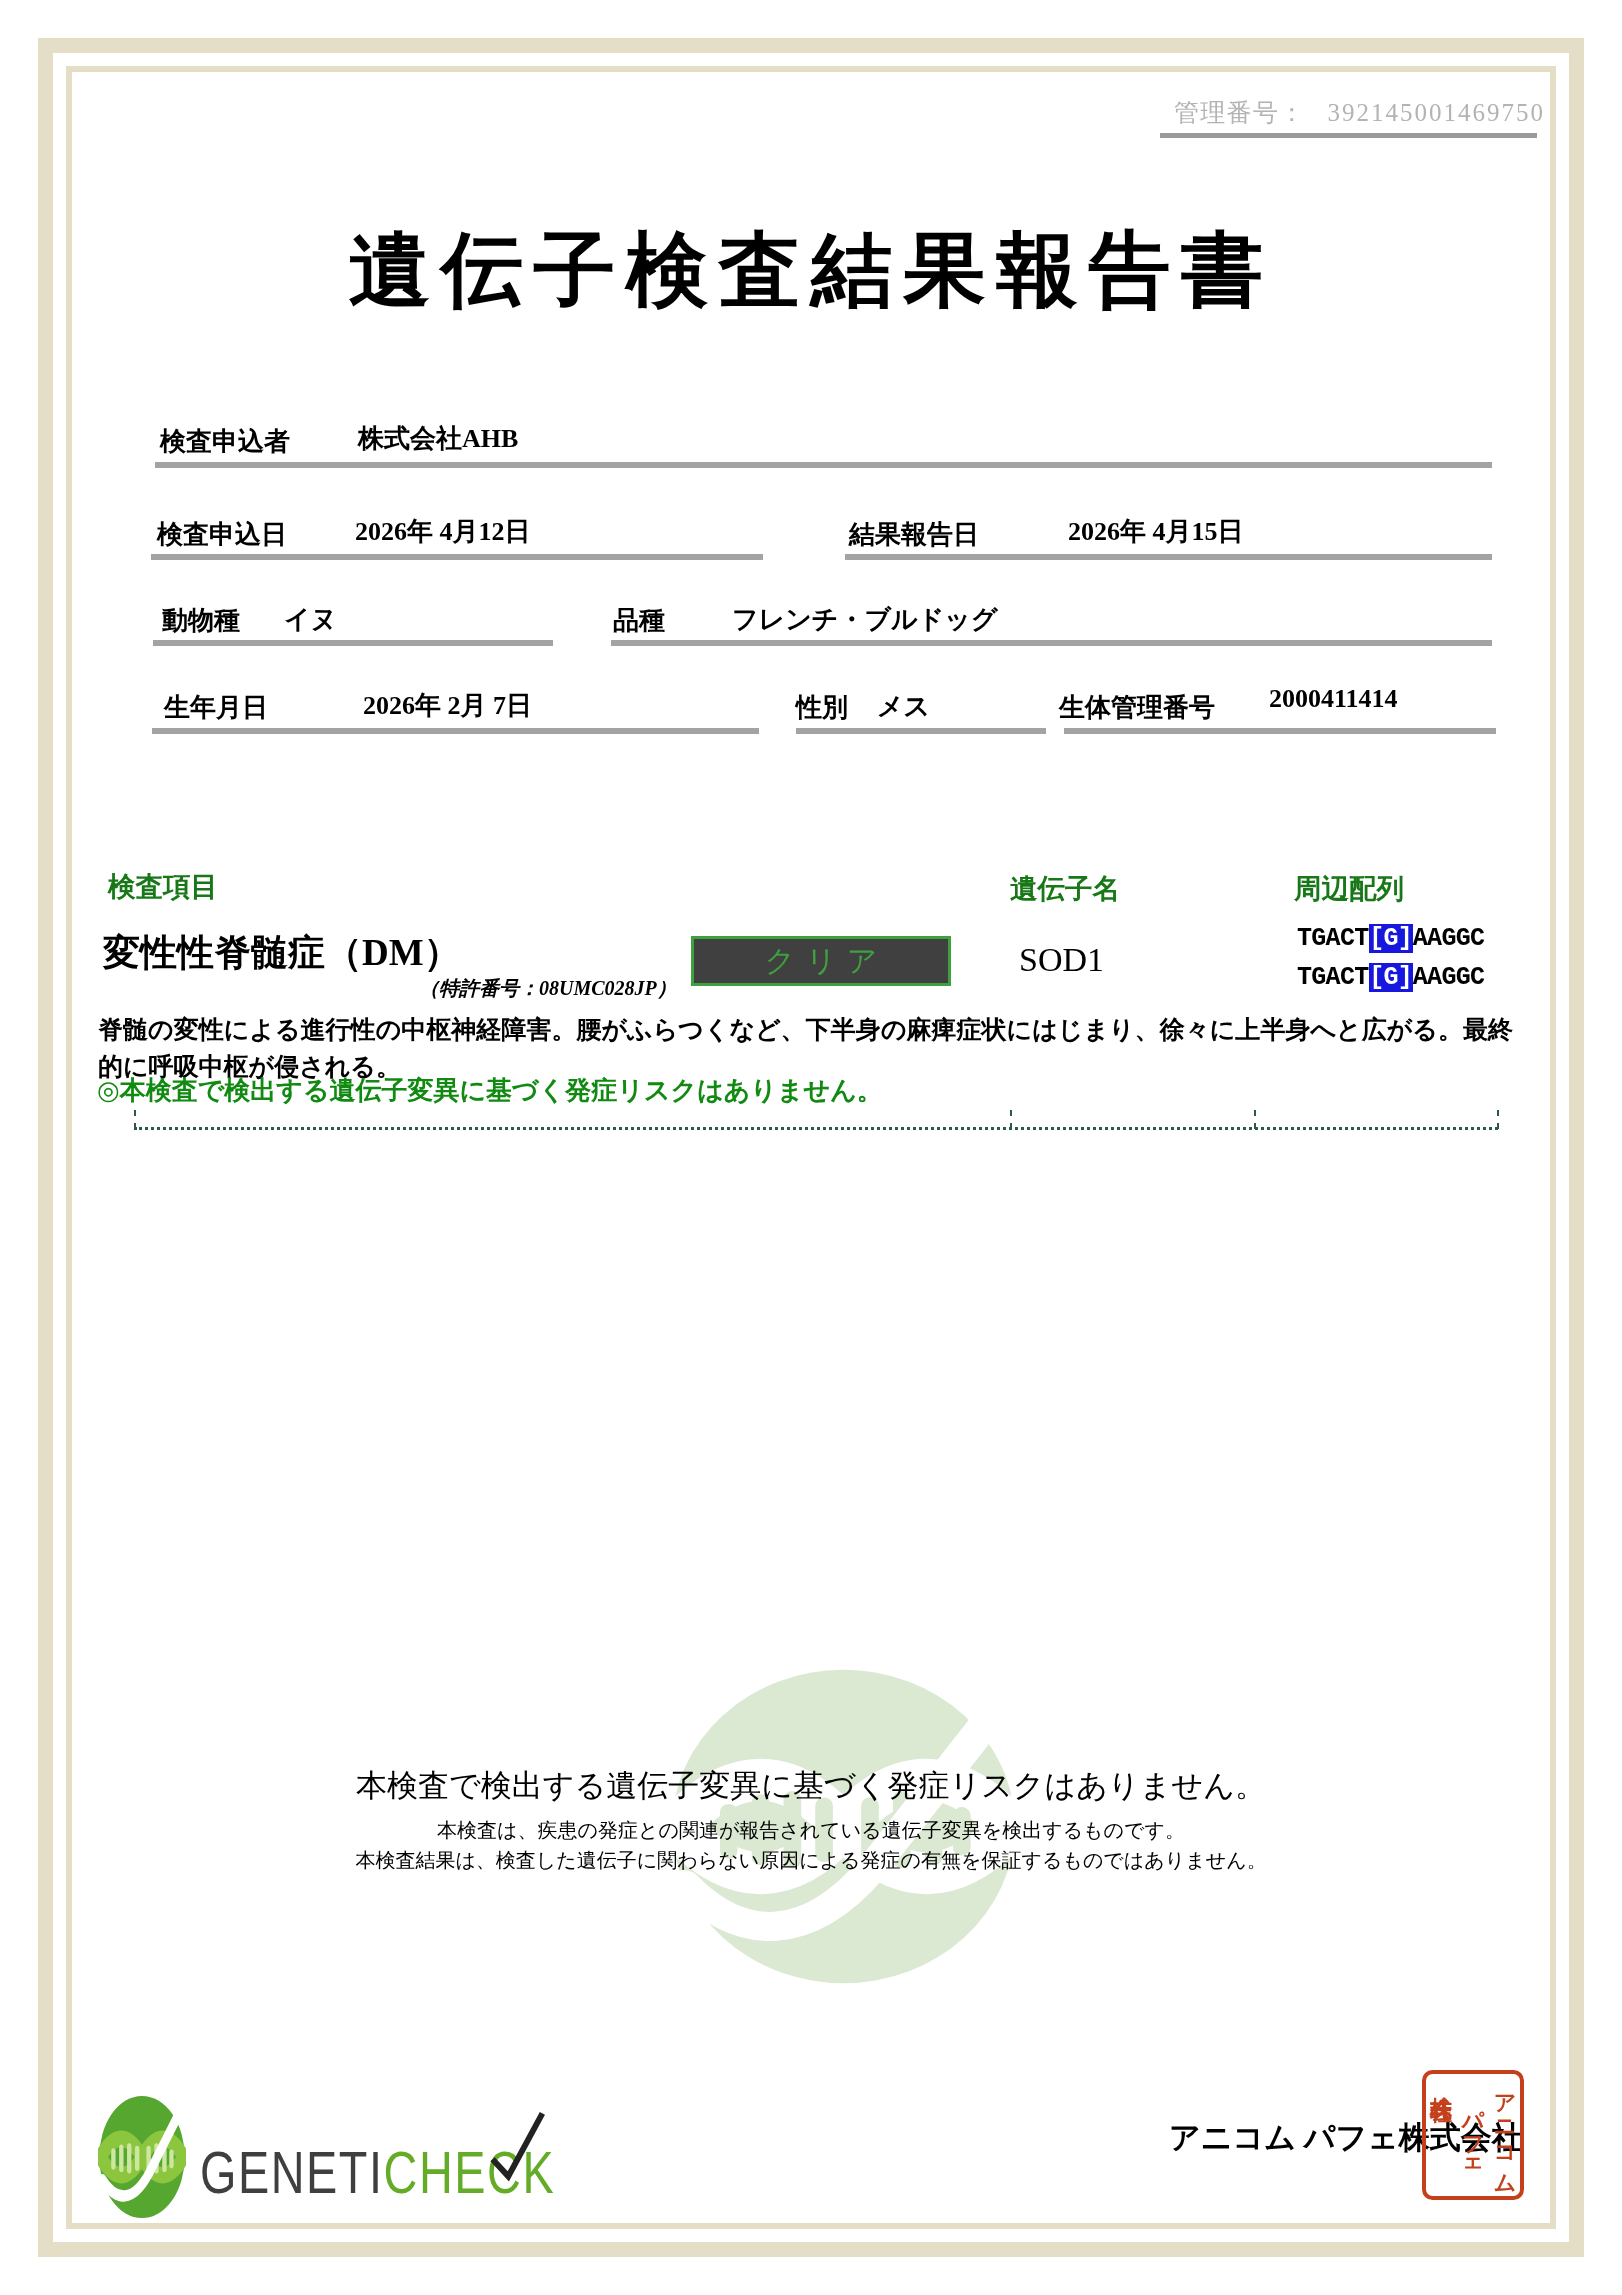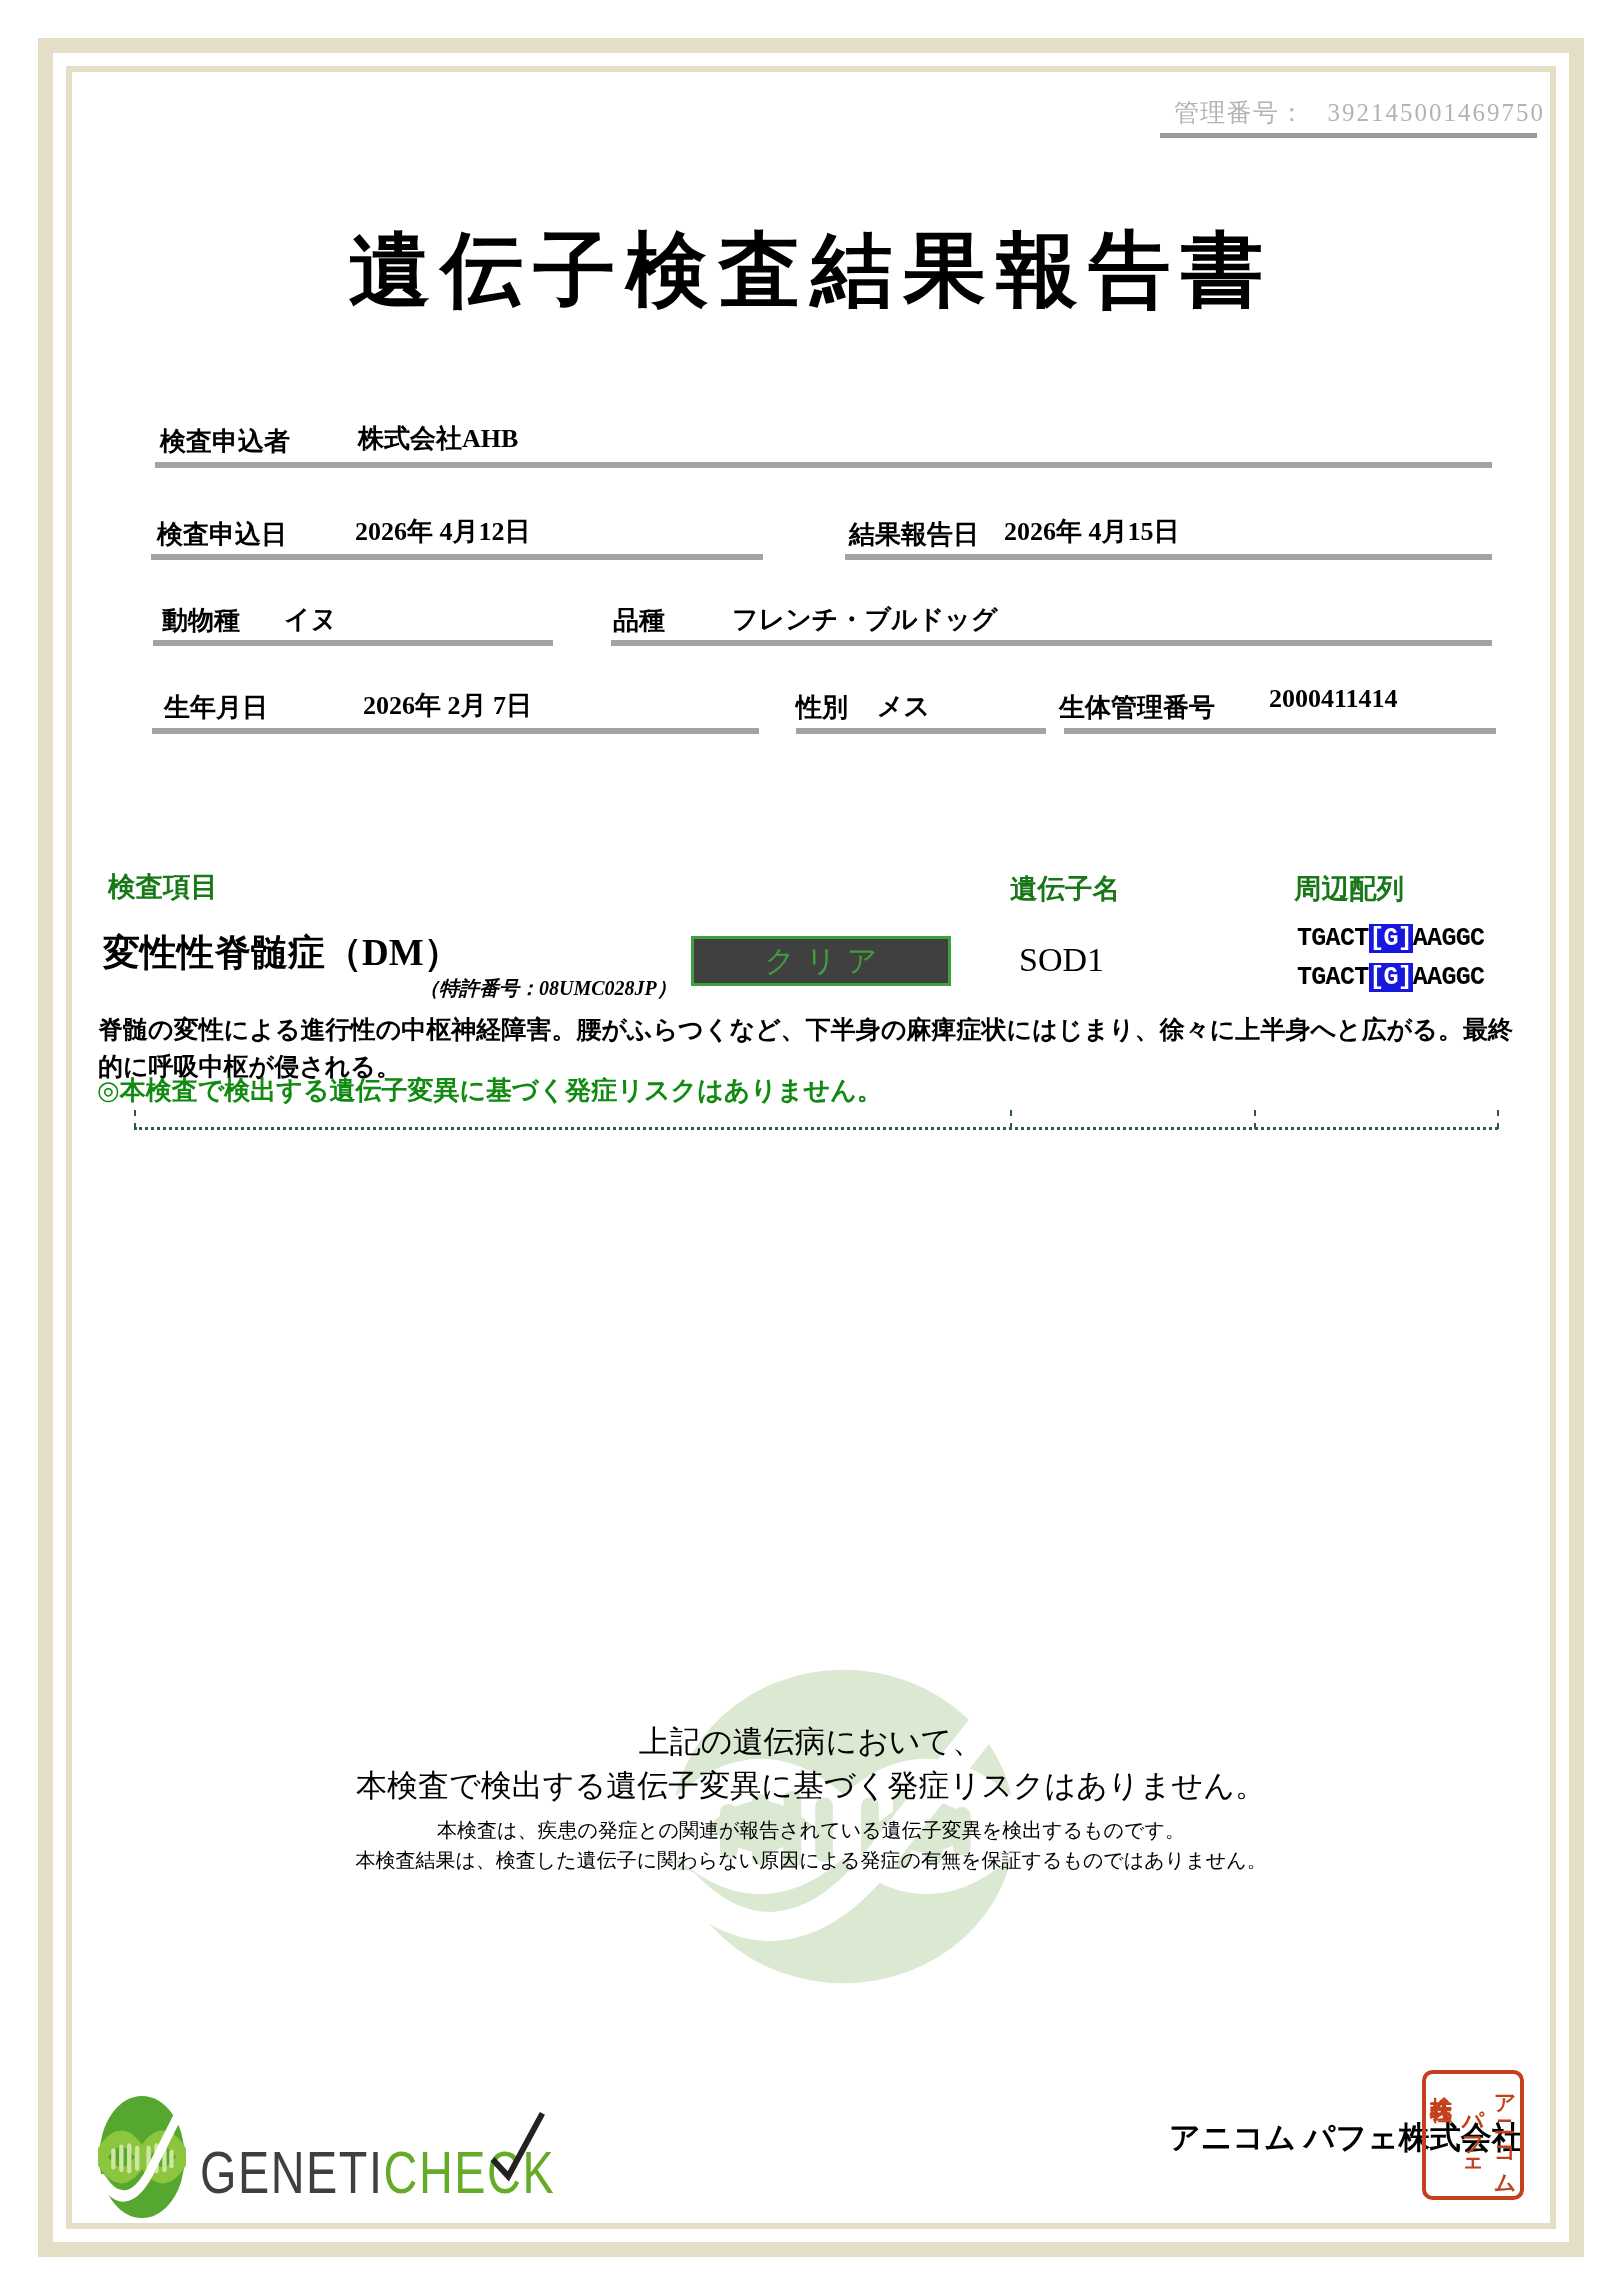--- a/index.html
+++ b/index.html
@@ -82,21 +82,21 @@
 
   <div class="doc-title abs">遺伝子検査結果報告書</div>
 
   <div class="lbl" style="top:424px;left:160px;">検査申込者</div>
   <div class="val" style="top:421px;left:358px;">株式会社AHB</div>
   <div class="bar" style="top:462px;left:155px;width:1337px;"></div>
 
   <div class="lbl" style="top:517px;left:157px;">検査申込日</div>
   <div class="val" style="top:514px;left:355px;">2026年 4月12日</div>
   <div class="lbl" style="top:517px;left:849px;">結果報告日</div>
-  <div class="val" style="top:514px;left:1004px;">2026年 4月15日</div>
+  <div class="val" style="top:514px;left:1068px;">2026年 4月15日</div>
   <div class="bar" style="top:554px;left:151px;width:612px;"></div>
   <div class="bar" style="top:554px;left:845px;width:647px;"></div>
 
   <div class="lbl" style="top:603px;left:162px;">動物種</div>
   <div class="val" style="top:602px;left:284px;">イヌ</div>
   <div class="lbl" style="top:603px;left:613px;">品種</div>
   <div class="val" style="top:602px;left:732px;">フレンチ・ブルドッグ</div>
   <div class="bar" style="top:640px;left:153px;width:400px;"></div>
   <div class="bar" style="top:640px;left:611px;width:881px;"></div>
 
@@ -147,21 +147,20 @@
     <rect class="mark-slit" x="48" y="80" width="10" height="44" rx="5"></rect>
     <rect class="mark-slit" x="66" y="78" width="10" height="48" rx="5"></rect>
     <rect class="mark-slit" x="84" y="82" width="10" height="40" rx="5"></rect>
     <rect class="mark-slit" x="110" y="82" width="10" height="40" rx="5"></rect>
     <rect class="mark-slit" x="128" y="78" width="10" height="48" rx="5"></rect>
     <rect class="mark-slit" x="146" y="82" width="10" height="42" rx="5"></rect>
     <rect class="mark-slit" x="162" y="88" width="10" height="30" rx="5"></rect>
     <path class="mark-swoosh" d="M10,136 C42,172 80,172 116,126 L182,34"></path>
   </svg>
 
-  <div class="summary1 abs">上記の遺伝病において、</div>
   <div class="summary2 abs">本検査で検出する遺伝子変異に基づく発症リスクはありません。</div>
   <div class="note1 abs">本検査は、疾患の発症との関連が報告されている遺伝子変異を検出するものです。</div>
   <div class="note2 abs">本検査結果は、検査した遺伝子に関わらない原因による発症の有無を保証するものではありません。</div>
 
   <svg class="logo-mark abs" viewBox="0 0 200 200" preserveAspectRatio="none">
     <ellipse class="mark-base" cx="100" cy="100" rx="97" ry="97"></ellipse>
     <path class="mark-band" d="M3,103 C35,62 68,60 100,100 C132,140 165,138 197,97"></path>
     <path class="mark-band" d="M3,97 C35,138 68,140 100,100 C132,60 165,62 197,103"></path>
     <rect class="mark-slit" x="30" y="86" width="10" height="34" rx="5"></rect>
     <rect class="mark-slit" x="48" y="80" width="10" height="44" rx="5"></rect>

